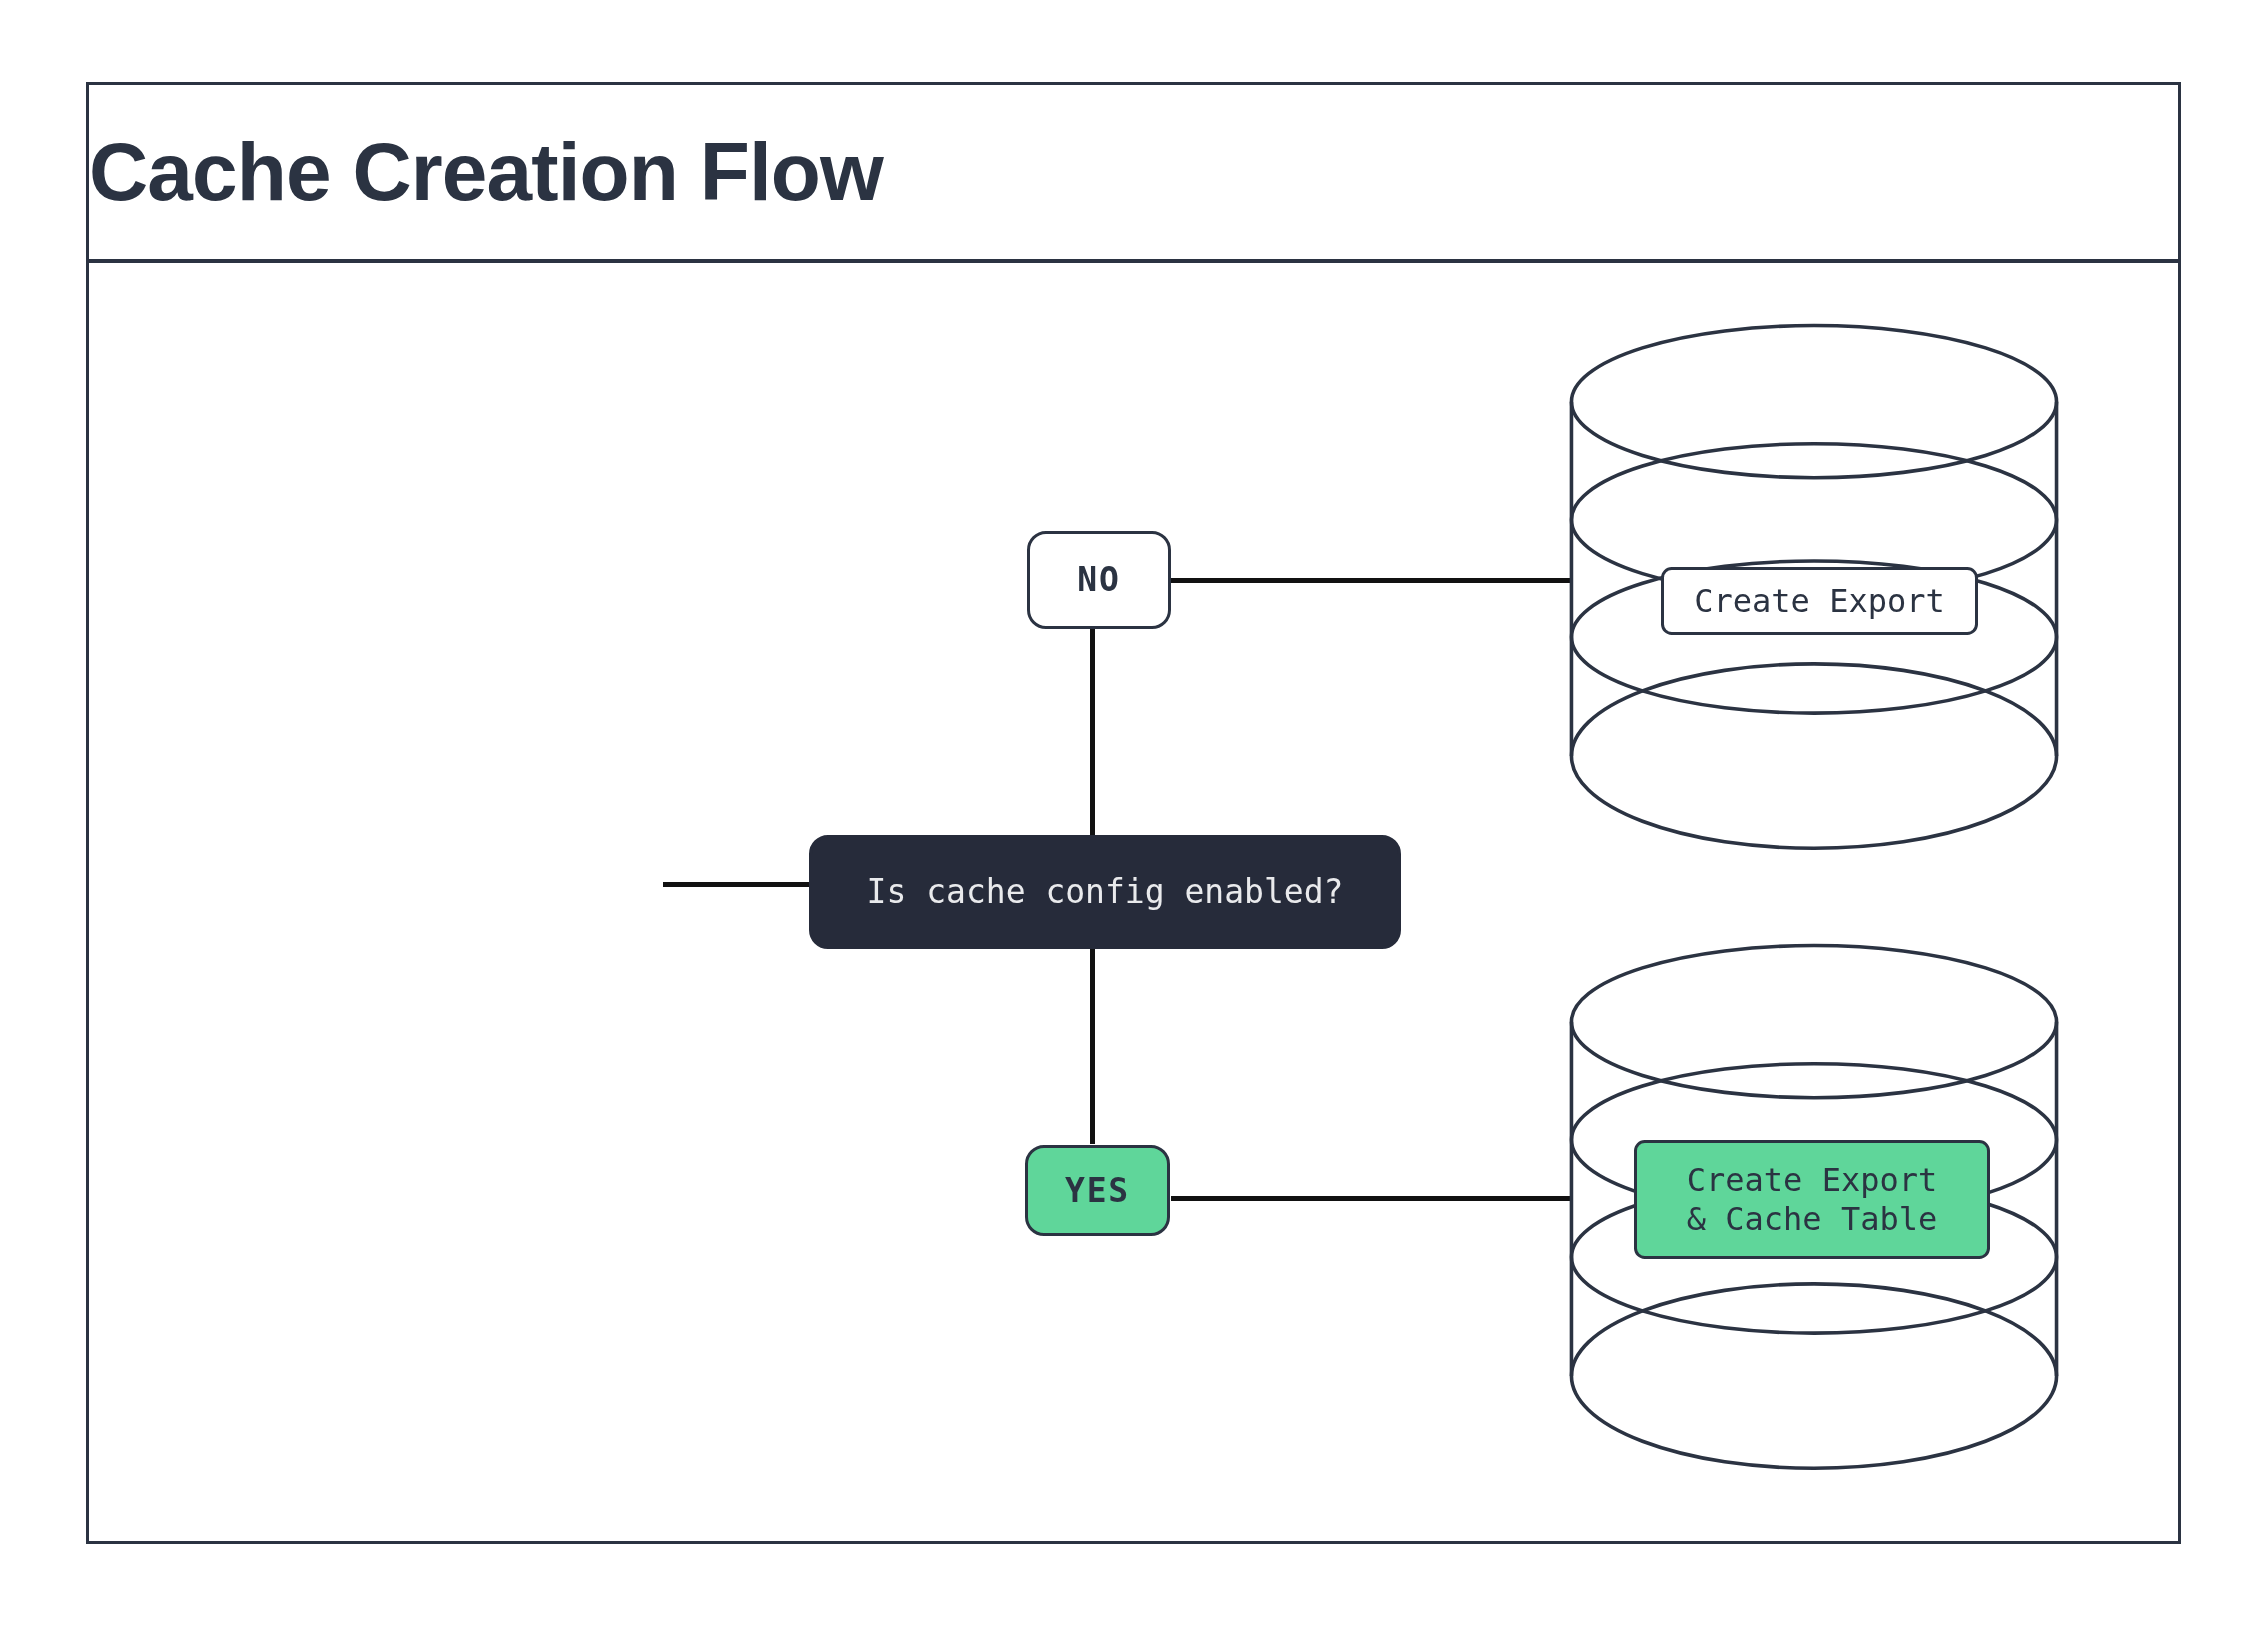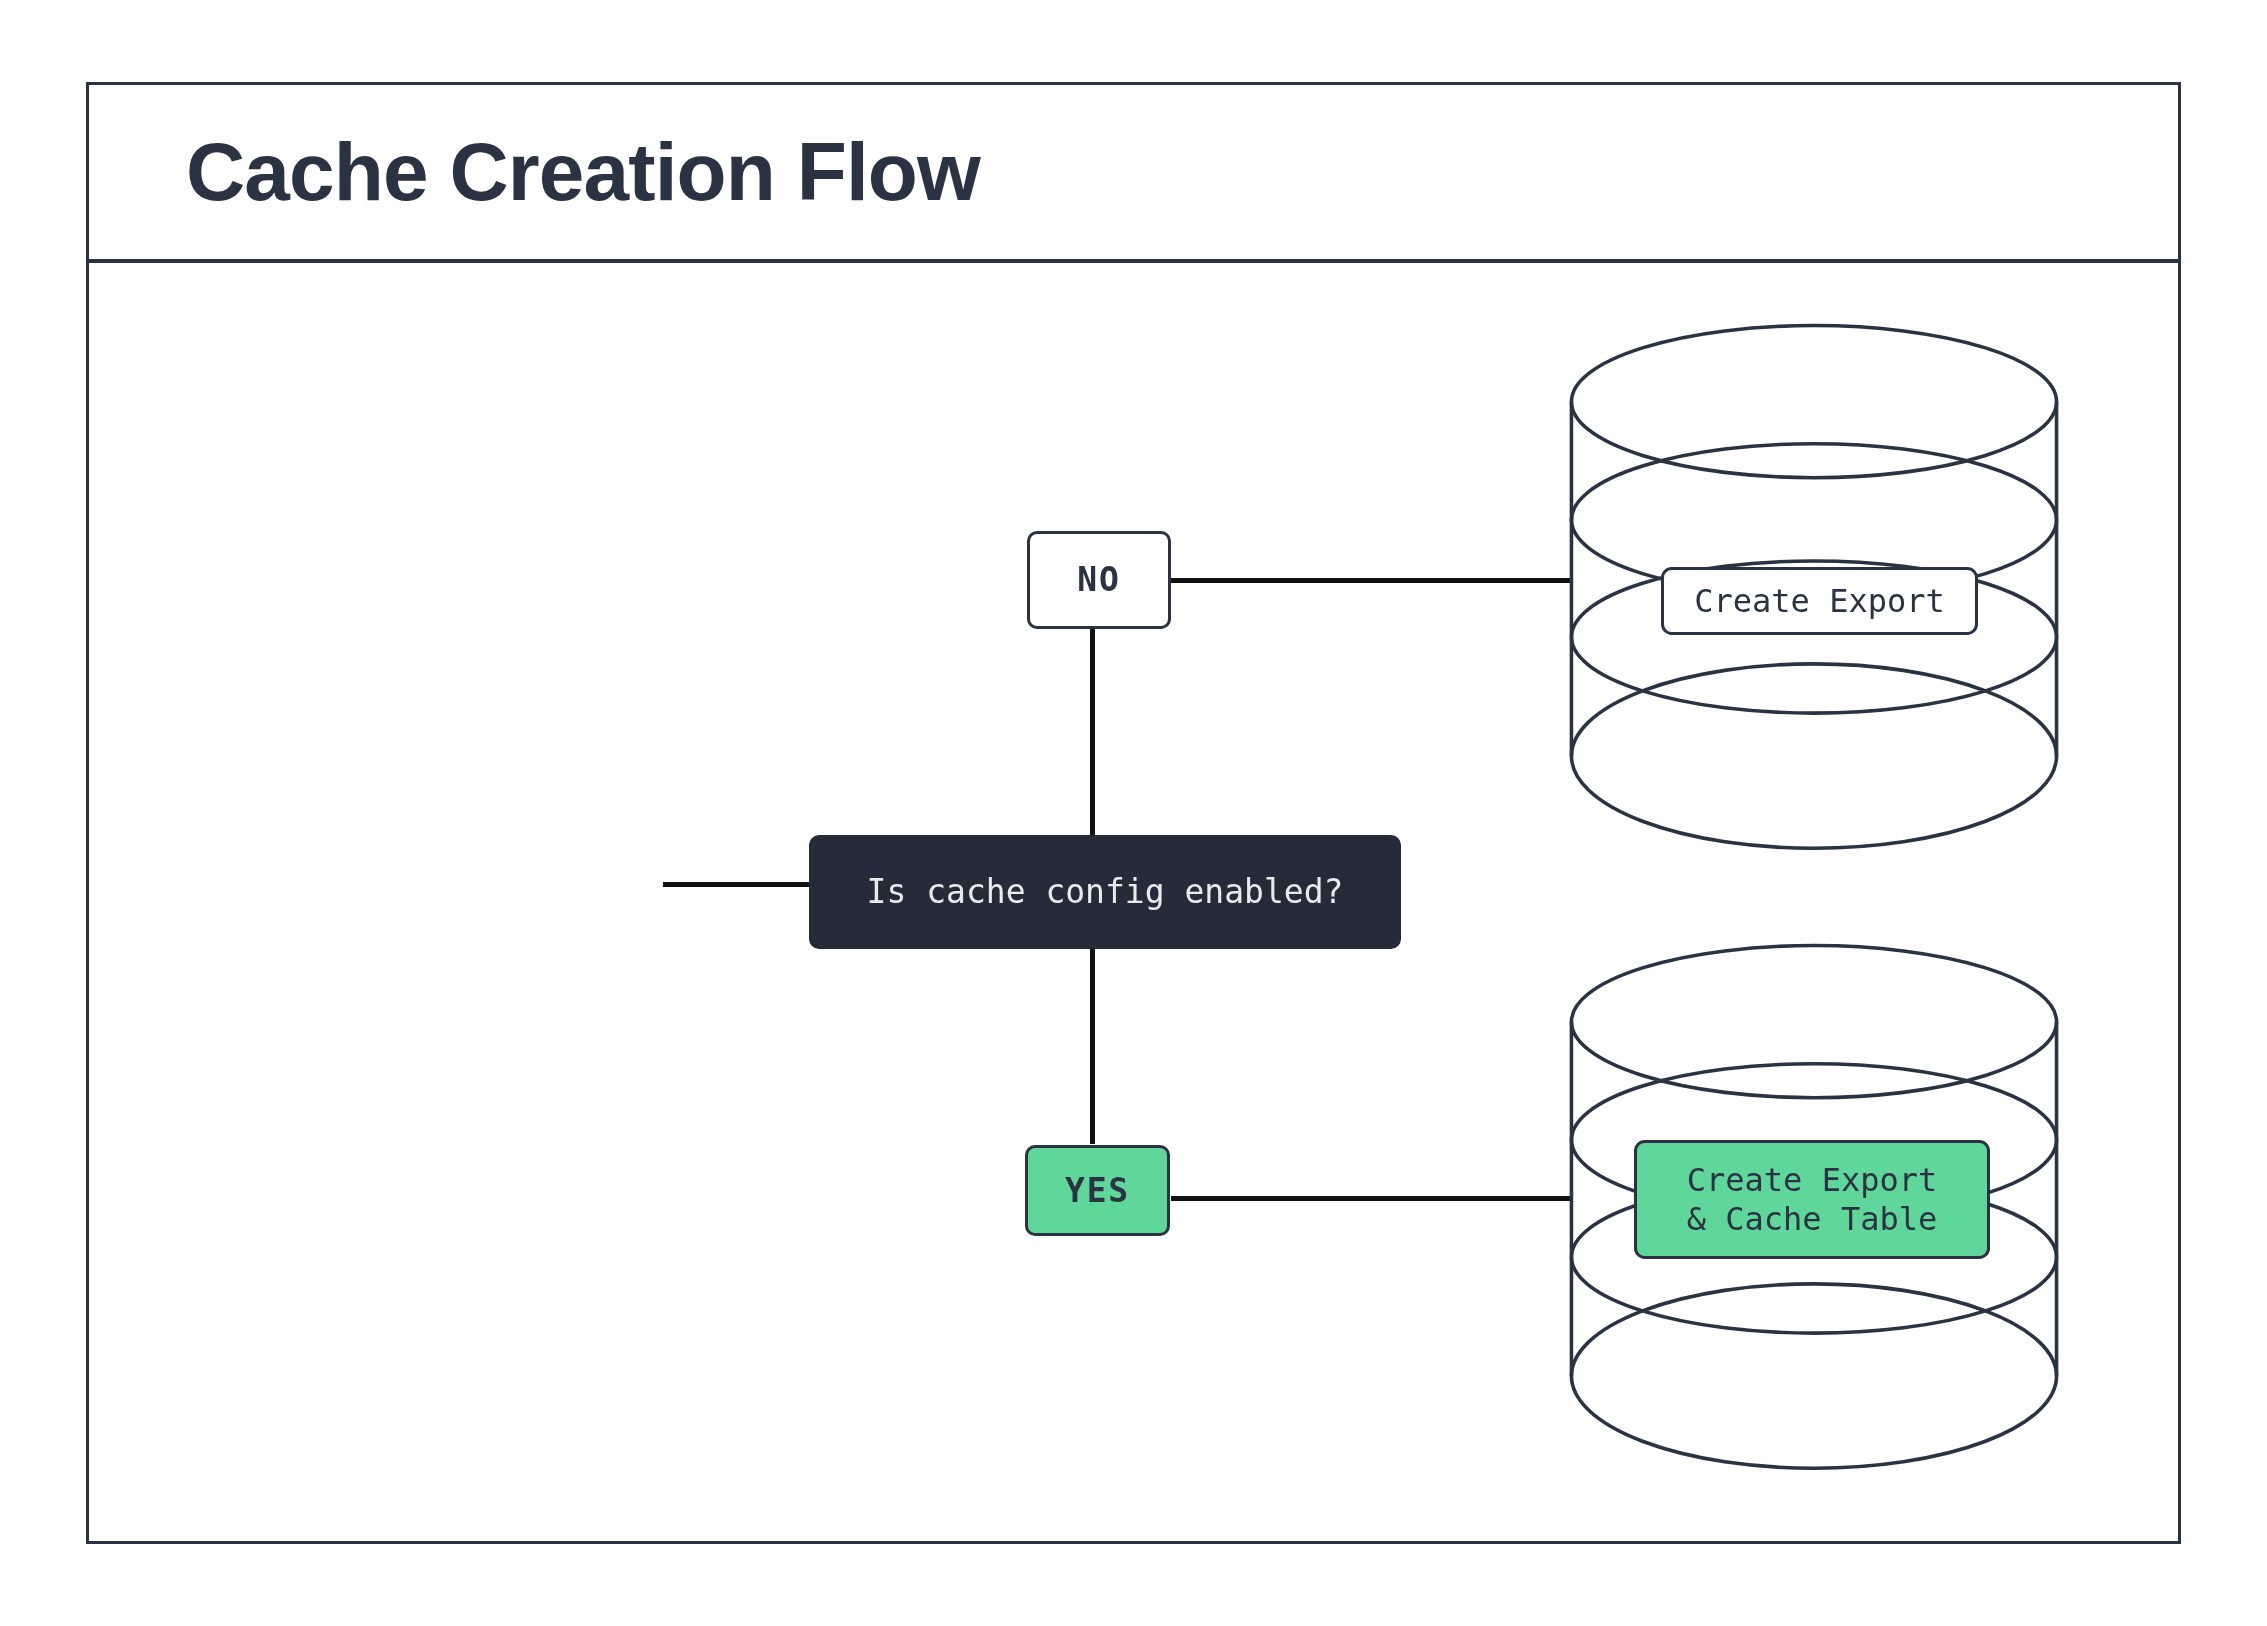--- a/index.html
+++ b/index.html
@@ -15,28 +15,28 @@
     position:absolute; left:86px; top:82px; width:2095px; height:1462px;
     border:3.6px solid var(--ink); box-sizing:border-box; background:transparent;
   }
   .header{
     position:absolute; left:0; top:0; width:100%; height:178px;
     border-bottom:4.5px solid var(--ink); box-sizing:border-box;
     display:flex; align-items:center;
   }
   .title{
     font-family:"Liberation Sans", sans-serif; font-weight:700;
-    font-size:82px; color:var(--ink); padding-left:97px; letter-spacing:-0.9px;
+    font-size:82px; color:var(--ink); letter-spacing:-0.9px;
     white-space:nowrap;
   }
   .connector{position:absolute; background:var(--line);}
   .node{
     position:absolute; box-sizing:border-box; border:3.6px solid var(--ink);
     display:flex; flex-direction:column; align-items:center; justify-content:center;
-    text-align:center; background:#fff; border-radius:10px; line-height:1.2;
+    text-align:center; background:#fff; border-radius:19px; line-height:1.2;
     white-space:nowrap;
   }
   .node.green{background:var(--green);}
   .node.dark{background:var(--dark); color:var(--light-text); border-color:var(--dark);}
   .lbl-big{font-size:34px;}
   .lbl-mid{font-size:33px;}
   .lbl-small{font-size:32px;}
   .tag{font-size:33px; font-weight:700; letter-spacing:1.8px;}
   .cyl{position:absolute;}
   .cyl svg{display:block;}

